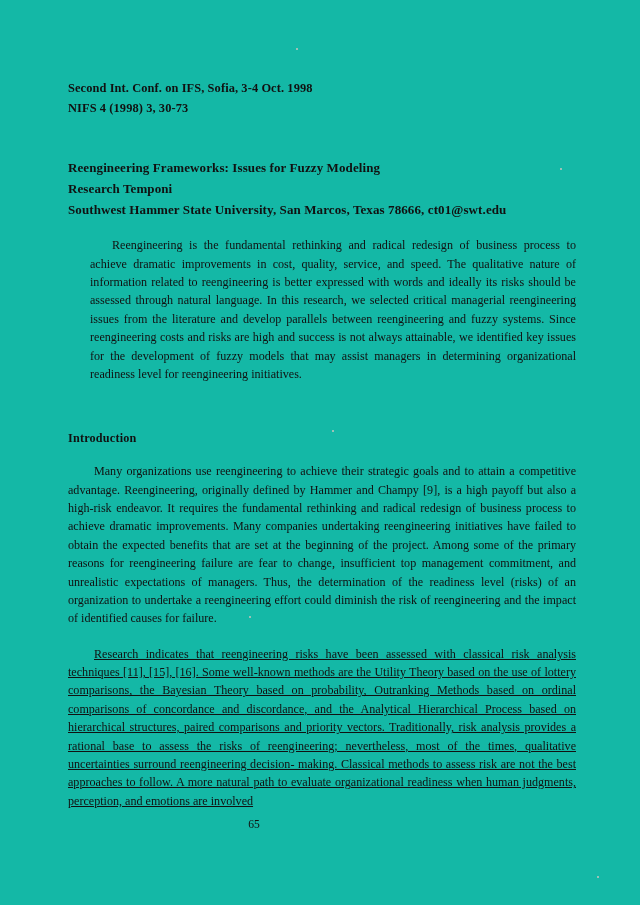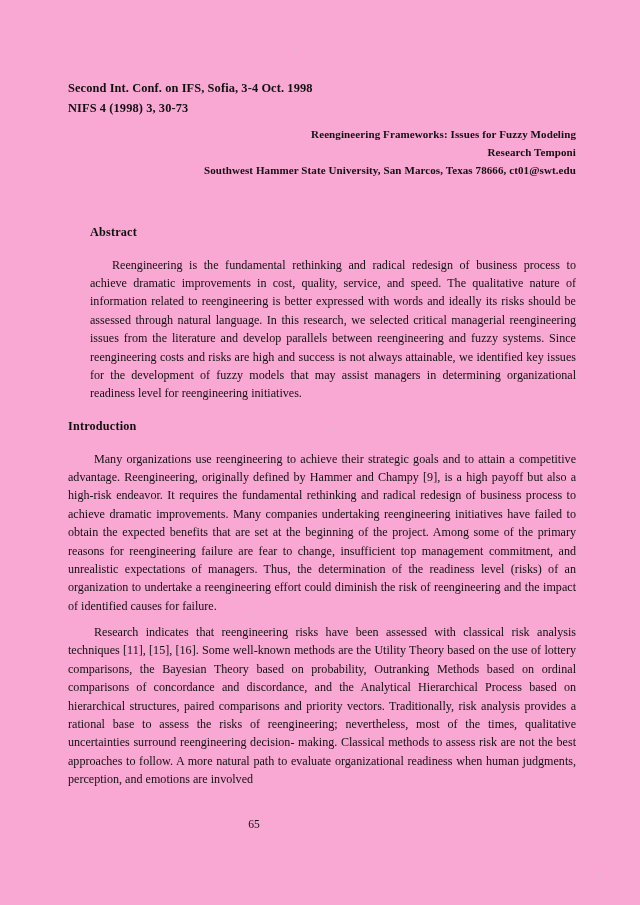--- a/index.html
+++ b/index.html
@@ -11,59 +11,59 @@
     width: 640px;
     height: 905px;
     overflow: hidden;
     font-family: "Liberation Serif", serif;
     color: #111111;
   }
   .page {
     position: relative;
     width: 640px;
     height: 905px;
-    background: #f9a8d4;
+    background: #14b8a6;
   }
   .content {
     position: absolute;
     left: 68px;
     top: 78px;
     width: 508px;
   }
   .header-block {
     font-size: 12.4px;
     font-weight: bold;
     line-height: 1.62;
     letter-spacing: 0.1px;
   }
   .header-line {
     white-space: nowrap;
   }
   .title-block {
-    margin-top: 8px;
-    text-align: right;
+    margin-top: 39px;
+    text-align: left;
     font-weight: bold;
-    font-size: 11px;
+    font-size: 13px;
     line-height: 1.62;
     letter-spacing: 0.1px;
   }
   .title-line {
     white-space: nowrap;
   }
   .section-heading {
     font-weight: bold;
     font-size: 12.2px;
     letter-spacing: 0.2px;
   }
   .abstract-heading {
     margin-top: 45px;
     margin-left: 22px;
   }
   .intro-heading {
-    margin-top: 16px;
+    margin-top: 48px;
   }
   .para {
     font-size: 12.1px;
     line-height: 1.52;
     text-align: justify;
     text-justify: inter-word;
     margin: 0;
     hyphens: manual;
   }
   .abstract-body {
@@ -77,21 +77,22 @@
     margin-top: 12px;
   }
   .intro-body {
     margin-top: 16px;
     width: 508px;
   }
   .intro-body .para {
     text-indent: 26px;
   }
   .intro-body .para + .para {
-    margin-top: 8px;
+    margin-top: 17px;
+    text-decoration: underline;
   }
   .folio {
     position: absolute;
     left: 0;
     top: 818px;
     width: 508px;
     text-align: center;
     font-size: 11.6px;
   }
   .speck {
@@ -119,21 +120,20 @@
       <div class="header-line">Second Int. Conf. on IFS, Sofia, 3-4 Oct. 1998</div>
       <div class="header-line">NIFS 4 (1998) 3, 30-73</div>
     </div>
 
     <div class="title-block">
       <div class="title-line">Reengineering Frameworks: Issues for Fuzzy Modeling</div>
       <div class="title-line">Research Temponi</div>
       <div class="title-line">Southwest Hammer State University, San Marcos, Texas 78666, ct01@swt.edu</div>
     </div>
 
-    <div class="section-heading abstract-heading">Abstract</div>
 
     <div class="abstract-body">
       <p class="para">Reengineering is the fundamental rethinking and radical redesign of business process to achieve dramatic improvements in cost, quality, service, and speed. The qualitative nature of information related to reengineering is better expressed with words and ideally its risks should be assessed through natural language. In this research, we selected critical managerial reengineering issues from the literature and develop parallels between reengineering and fuzzy systems. Since reengineering costs and risks are high and success is not always attainable, we identified key issues for the development of fuzzy models that may assist managers in determining organizational readiness level for reengineering initiatives.</p>
     </div>
 
     <div class="section-heading intro-heading">Introduction</div>
 
     <div class="intro-body">
       <p class="para">Many organizations use reengineering to achieve their strategic goals and to attain a competitive advantage. Reengineering, originally defined by Hammer and Champy [9], is a high payoff but also a high-risk endeavor. It requires the fundamental rethinking and radical redesign of business process to achieve dramatic improvements. Many companies undertaking reengineering initiatives have failed to obtain the expected benefits that are set at the beginning of the project. Among some of the primary reasons for reengineering failure are fear to change, insufficient top management commitment, and unrealistic expectations of managers. Thus, the determination of the readiness level (risks) of an organization to undertake a reengineering effort could diminish the risk of reengineering and the impact of identified causes for failure.</p>
       <p class="para">Research indicates that reengineering risks have been assessed with classical risk analysis techniques [11], [15], [16]. Some well-known methods are the Utility Theory based on the use of lottery comparisons, the Bayesian Theory based on probability, Outranking Methods based on ordinal comparisons of concordance and discordance, and the Analytical Hierarchical Process based on hierarchical structures, paired comparisons and priority vectors. Traditionally, risk analysis provides a rational base to assess the risks of reengineering; nevertheless, most of the times, qualitative uncertainties surround reengineering decision- making. Classical methods to assess risk are not the best approaches to follow. A more natural path to evaluate organizational readiness when human judgments, perception, and emotions are involved</p>

